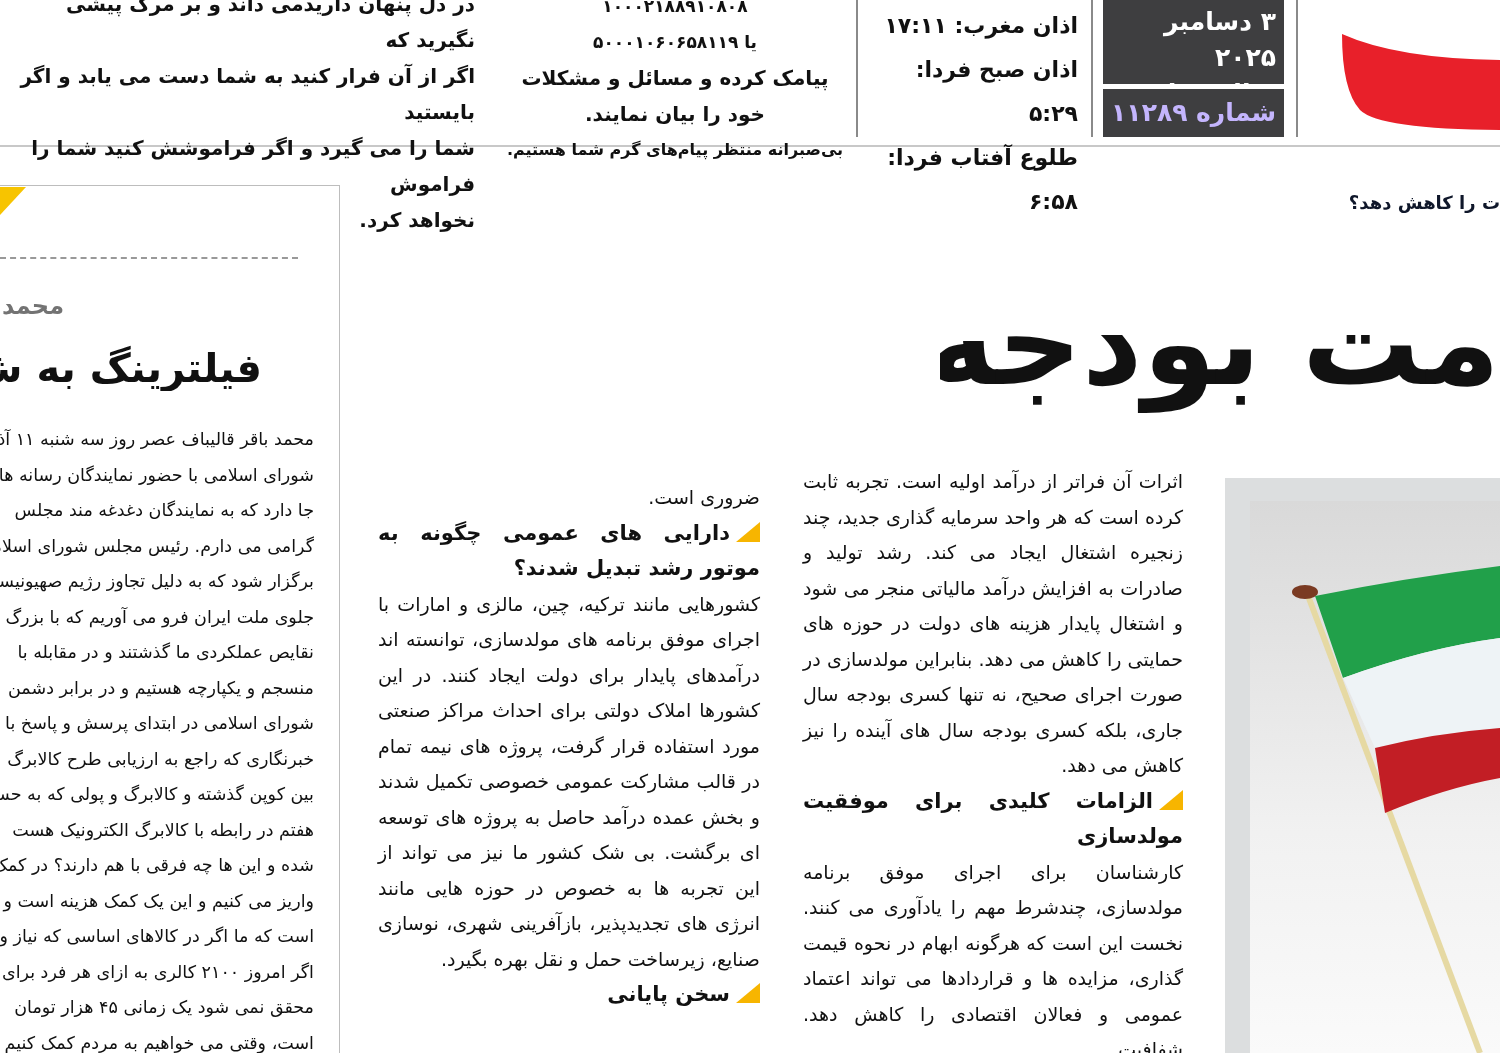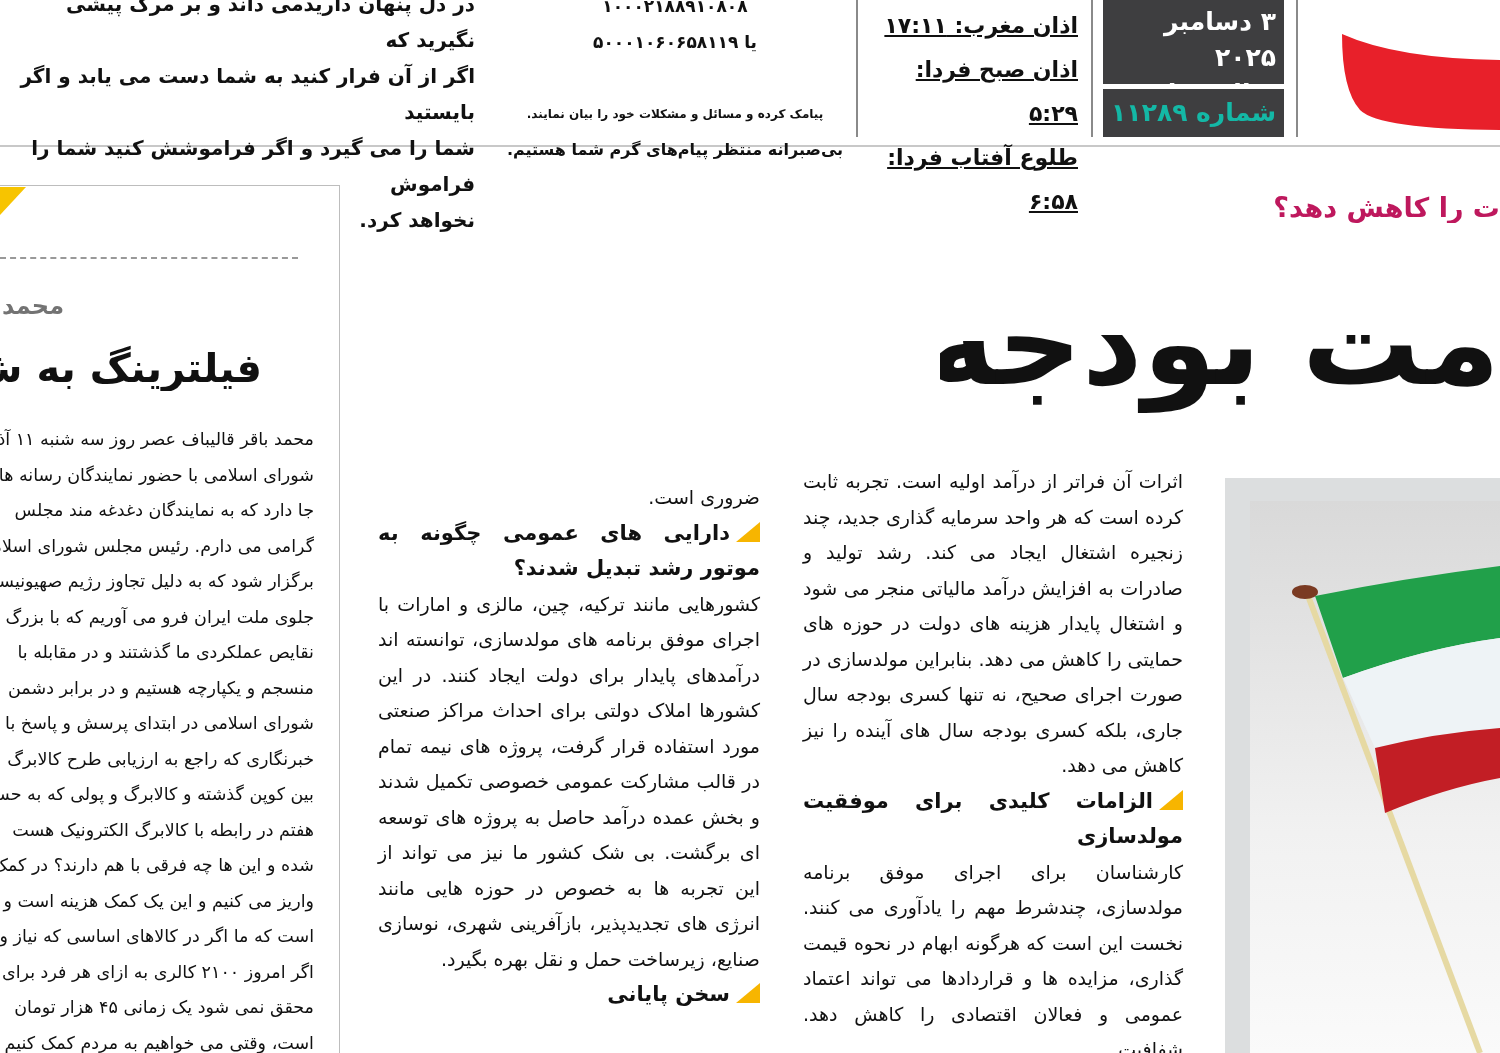--- a/index.html
+++ b/index.html
@@ -2,28 +2,28 @@
 <html><head>
 <meta charset="utf-8">
 <style>
   html,body{margin:0;padding:0;}
   body{width:1500px;height:1053px;overflow:hidden;background:#fff;position:relative;font-family:"DejaVu Sans",sans-serif;color:#111;}
   .abs{position:absolute;}
   .rtl{direction:rtl;text-align:right;}
   
   .masthead{left:0;top:0;width:1500px;height:145px;border-bottom:2px solid #c8c8c8;}
   .datebox{left:1103px;top:0;width:181px;height:84px;background:#3e3e40;color:#fff;font-weight:bold;font-size:25px;line-height:36px;padding:4px 8px 0 0;box-sizing:border-box;}
-  .issuebox{left:1103px;top:89px;width:181px;height:48px;background:#3e3e40;color:#14b8a6;font-weight:bold;font-size:25px;line-height:48px;padding-right:8px;box-sizing:border-box;}
+  .issuebox{left:1103px;top:89px;width:181px;height:48px;background:#3e3e40;color:#c4b5fd;font-weight:bold;font-size:25px;line-height:48px;padding-right:8px;box-sizing:border-box;}
   .vsep{width:2px;background:#8a8a8a;}
   .redlogo{left:1340px;top:30px;width:170px;height:100px;}
-  .prayer{left:866px;top:4px;width:212px;font-size:22px;line-height:44px;font-weight:bold;text-decoration:underline;}
+  .prayer{left:866px;top:4px;width:212px;font-size:22px;line-height:44px;font-weight:bold;}
   .sms{left:500px;top:-12px;width:350px;font-size:17px;line-height:36px;font-weight:bold;text-align:center;}
   .quote{left:10px;top:-14px;width:465px;font-size:20px;line-height:36px;font-weight:bold;}
   
-  .kicker{left:1255px;top:192px;width:245px;font-size:27px;color:#be185d;font-weight:bold;white-space:nowrap;overflow:hidden;}
+  .kicker{left:1255px;top:192px;width:245px;font-size:18px;color:#0f172a;font-weight:bold;white-space:nowrap;overflow:hidden;}
   .headline{left:940px;top:268px;width:560px;font-size:118px;font-weight:700;line-height:150px;white-space:nowrap;overflow:hidden;letter-spacing:-2px;}
   .col{font-size:19px;line-height:35.5px;text-align:justify;}
   .colA{left:803px;top:464px;width:380px;}
   .colB{left:378px;top:480px;width:382px;}
   .subhead{font-weight:bold;font-size:21px;}
   .tri{display:inline-block;width:0;height:0;border-bottom:20px solid #f7b500;border-left:24px solid transparent;margin-left:6px;vertical-align:-2px;}
   .photo{left:1225px;top:478px;width:275px;height:575px;background:#dcdedf;}
   .photo-inner{position:absolute;left:25px;top:23px;right:0;bottom:0;background:linear-gradient(#d9d9d9,#f1f1f1 60%,#fafafa);}
   
   .sidebox{left:-2px;top:185px;width:340px;height:880px;border:1.5px solid #bdbdbd;}
@@ -42,21 +42,21 @@
 <div class="abs quote rtl">
   <div>در دل پنهان داریدمی داند و بر مرگ پیشی نگیرید که</div>
   <div>اگر از آن فرار کنید به شما دست می یابد و اگر بایستید</div>
   <div>شما را می گیرد و اگر فراموشش کنید شما را فراموش</div>
   <div>نخواهد کرد.</div>
 </div>
 
 <div class="abs sms rtl" style="text-align:center">
   <div>۱۰۰۰۲۱۸۸۹۱۰۸۰۸</div>
   <div>یا ۵۰۰۰۱۰۶۰۶۵۸۱۱۹</div>
-  <div style="font-size:12px;margin-top:36px;">پیامک کرده و مسائل و مشکلات خود را بیان نمایند.</div>
+  <div style="font-size:20px;">پیامک کرده و مسائل و مشکلات خود را بیان نمایند.</div>
   <div style="font-size:16px;">بی‌صبرانه منتظر پیام‌های گرم شما هستیم.</div>
 </div>
 
 <div class="abs vsep" style="left:856px;top:0;height:137px;"></div>
 
 <div class="abs prayer rtl">
   <div>اذان مغرب: ۱۷:۱۱</div>
   <div>اذان صبح فردا: ۵:۲۹</div>
   <div>طلوع آفتاب فردا: ۶:۵۸</div>
 </div>

